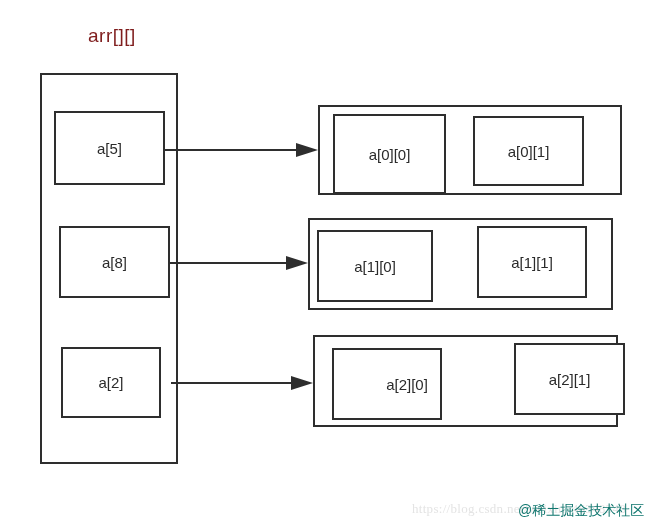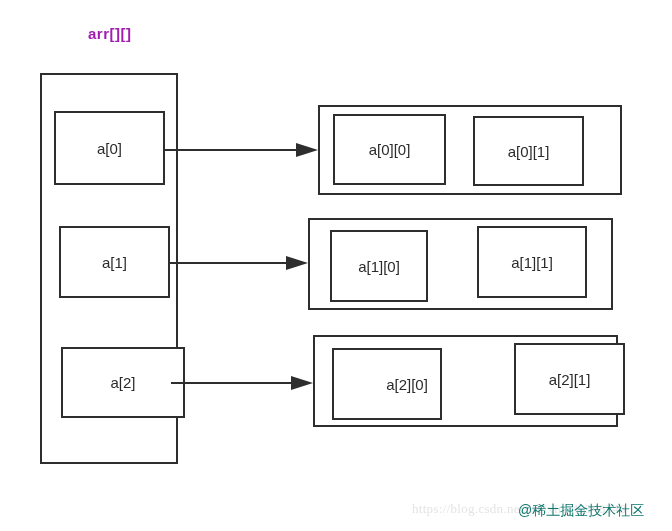--- a/index.html
+++ b/index.html
@@ -13,24 +13,23 @@
     height: 531px;
     background: #ffffff;
     overflow: hidden;
     font-family: "Liberation Sans", "DejaVu Sans", sans-serif;
     color: #2b2b2b;
   }
   .diagram-title {
     position: absolute;
     left: 88px;
     top: 25px;
-    font-size: 15px;
-    color: #a21caf;
+    font-size: 19px;
+    color: #7f1d1d;
     letter-spacing: 0.5px;
-    font-weight: bold;
   }
   .outer-array {
     position: absolute;
     left: 40px;
     top: 73px;
     width: 134px;
     height: 387px;
     border: 2px solid #2e2e2e;
     background: #ffffff;
   }
@@ -40,35 +39,35 @@
     background: #ffffff;
     display: flex;
     align-items: center;
     justify-content: center;
     font-size: 15px;
     color: #2b2b2b;
     box-sizing: border-box;
   }
   .elem-a0 { left: 54px;  top: 111px; width: 111px; height: 74px; }
   .elem-a1 { left: 59px;  top: 226px; width: 111px; height: 72px; }
-  .elem-a2 { left: 61px;  top: 347px; width: 124px; height: 71px; }
+  .elem-a2 { left: 61px;  top: 347px; width: 100px; height: 71px; }
 
   .row-outer {
     position: absolute;
     border: 2px solid #2e2e2e;
     background: #ffffff;
     box-sizing: border-box;
   }
   .row-0 { left: 318px; top: 105px; width: 304px; height: 90px; }
   .row-1 { left: 308px; top: 218px; width: 305px; height: 92px; }
   .row-2 { left: 313px; top: 335px; width: 305px; height: 92px; }
 
-  .cell-00 { left: 333px; top: 114px; width: 113px; height: 71px; }
+  .cell-00 { left: 333px; top: 114px; width: 113px; height: 80px; }
   .cell-01 { left: 473px; top: 116px; width: 111px; height: 70px; align-items: center; }
-  .cell-10 { left: 330px; top: 230px; width: 98px; height: 72px; align-items: center; }
+  .cell-10 { left: 317px; top: 230px; width: 116px; height: 72px; align-items: center; }
   .cell-11 { left: 477px; top: 226px; width: 110px; height: 72px; }
   .cell-20 { left: 332px; top: 348px; width: 110px; height: 72px; padding-left: 40px; }
   .cell-21 { left: 482px; top: 343px; width: 111px; height: 72px; margin-left: 32px; }
 
   .arrow-line {
     position: absolute;
     height: 2px;
     background: #2e2e2e;
   }
   .arrow-head {
@@ -108,24 +107,24 @@
 </head>
 <body>
 
 <div class="canvas">
 
   <div class="diagram-title">arr[][]</div>
 
   <div class="outer-array"></div>
 
   <div class="box elem-a0">
-    <span>a[0]</span>
+    <span>a[5]</span>
   </div>
   <div class="box elem-a1">
-    <span>a[1]</span>
+    <span>a[8]</span>
   </div>
   <div class="box elem-a2">
     <span>a[2]</span>
   </div>
 
   <div>
     <div class="arrow-line arrow0-line"></div>
     <div class="arrow-head arrow0-head"></div>
   </div>
   <div>

